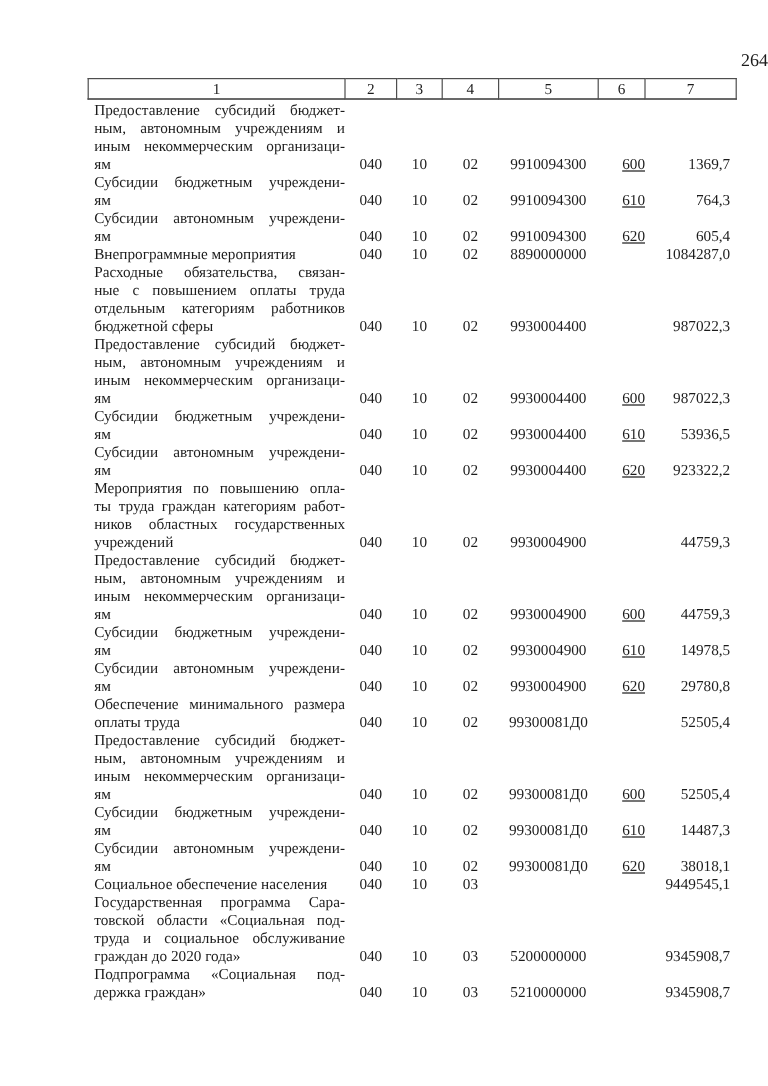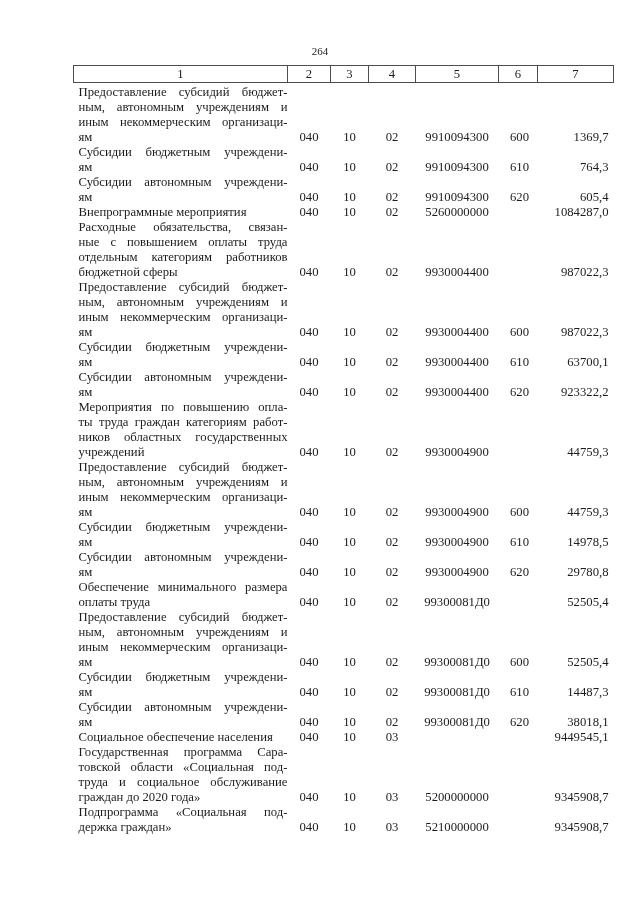--- a/index.html
+++ b/index.html
@@ -5,22 +5,22 @@
   html, body { margin: 0; padding: 0; }
   body {
     width: 640px; height: 905px;
     background: #ffffff;
     font-family: "Liberation Serif", "DejaVu Serif", serif;
     color: #1c1c1c;
     overflow: hidden;
   }
   .page-number {
     padding-top: 44px;
-    text-align: center;
-    font-size: 11px;
+    text-align: right;
+    font-size: 15px;
     line-height: 15px;
   }
   table.budget {
     border-collapse: collapse;
     table-layout: fixed;
     width: 540px;
     margin: 6px 0 0 73px;
     font-size: 12.7px;
   }
   thead th {
@@ -41,21 +41,21 @@
   td.c-name { padding-left: 5px; }
   .jline {
     line-height: 15px;
     text-align: justify;
     text-align-last: justify;
     white-space: nowrap;
     overflow: visible;
   }
   .jline.last { text-align-last: left; }
   td.c-grbs, td.c-sec, td.c-sub, td.c-target { text-align: center; }
-  td.c-type { text-align: center; padding-left: 3px; }
+  td.c-type { text-align: right; padding-left: 3px; text-decoration: underline; }
   td.c-amount { text-align: right; padding-right: 5px; margin-top: 28px; }
 </style>
 </head>
 <body>
 
 <div class="page">
   <div class="page-number">264</div>
 
   <table class="budget">
     <colgroup>
@@ -117,21 +117,21 @@
     <td class="c-type">620</td>
     <td class="c-amount">605,4</td>
   </tr>
         <tr>
     <td class="c-name">
             <div class="jline last">Внепрограммные мероприятия</div>
           </td>
     <td class="c-grbs">040</td>
     <td class="c-sec">10</td>
     <td class="c-sub">02</td>
-    <td class="c-target">5260000000</td>
+    <td class="c-target">8890000000</td>
     <td class="c-type"></td>
     <td class="c-amount">1084287,0</td>
   </tr>
         <tr>
     <td class="c-name">
             <div class="jline">Расходные обязательства, связан-</div>
             <div class="jline">ные с повышением оплаты труда</div>
             <div class="jline">отдельным категориям работников</div>
             <div class="jline last">бюджетной сферы</div>
           </td>
@@ -159,21 +159,21 @@
         <tr>
     <td class="c-name">
             <div class="jline">Субсидии бюджетным учреждени-</div>
             <div class="jline last">ям</div>
           </td>
     <td class="c-grbs">040</td>
     <td class="c-sec">10</td>
     <td class="c-sub">02</td>
     <td class="c-target">9930004400</td>
     <td class="c-type">610</td>
-    <td class="c-amount">63700,1</td>
+    <td class="c-amount">53936,5</td>
   </tr>
         <tr>
     <td class="c-name">
             <div class="jline">Субсидии автономным учреждени-</div>
             <div class="jline last">ям</div>
           </td>
     <td class="c-grbs">040</td>
     <td class="c-sec">10</td>
     <td class="c-sub">02</td>
     <td class="c-target">9930004400</td>

